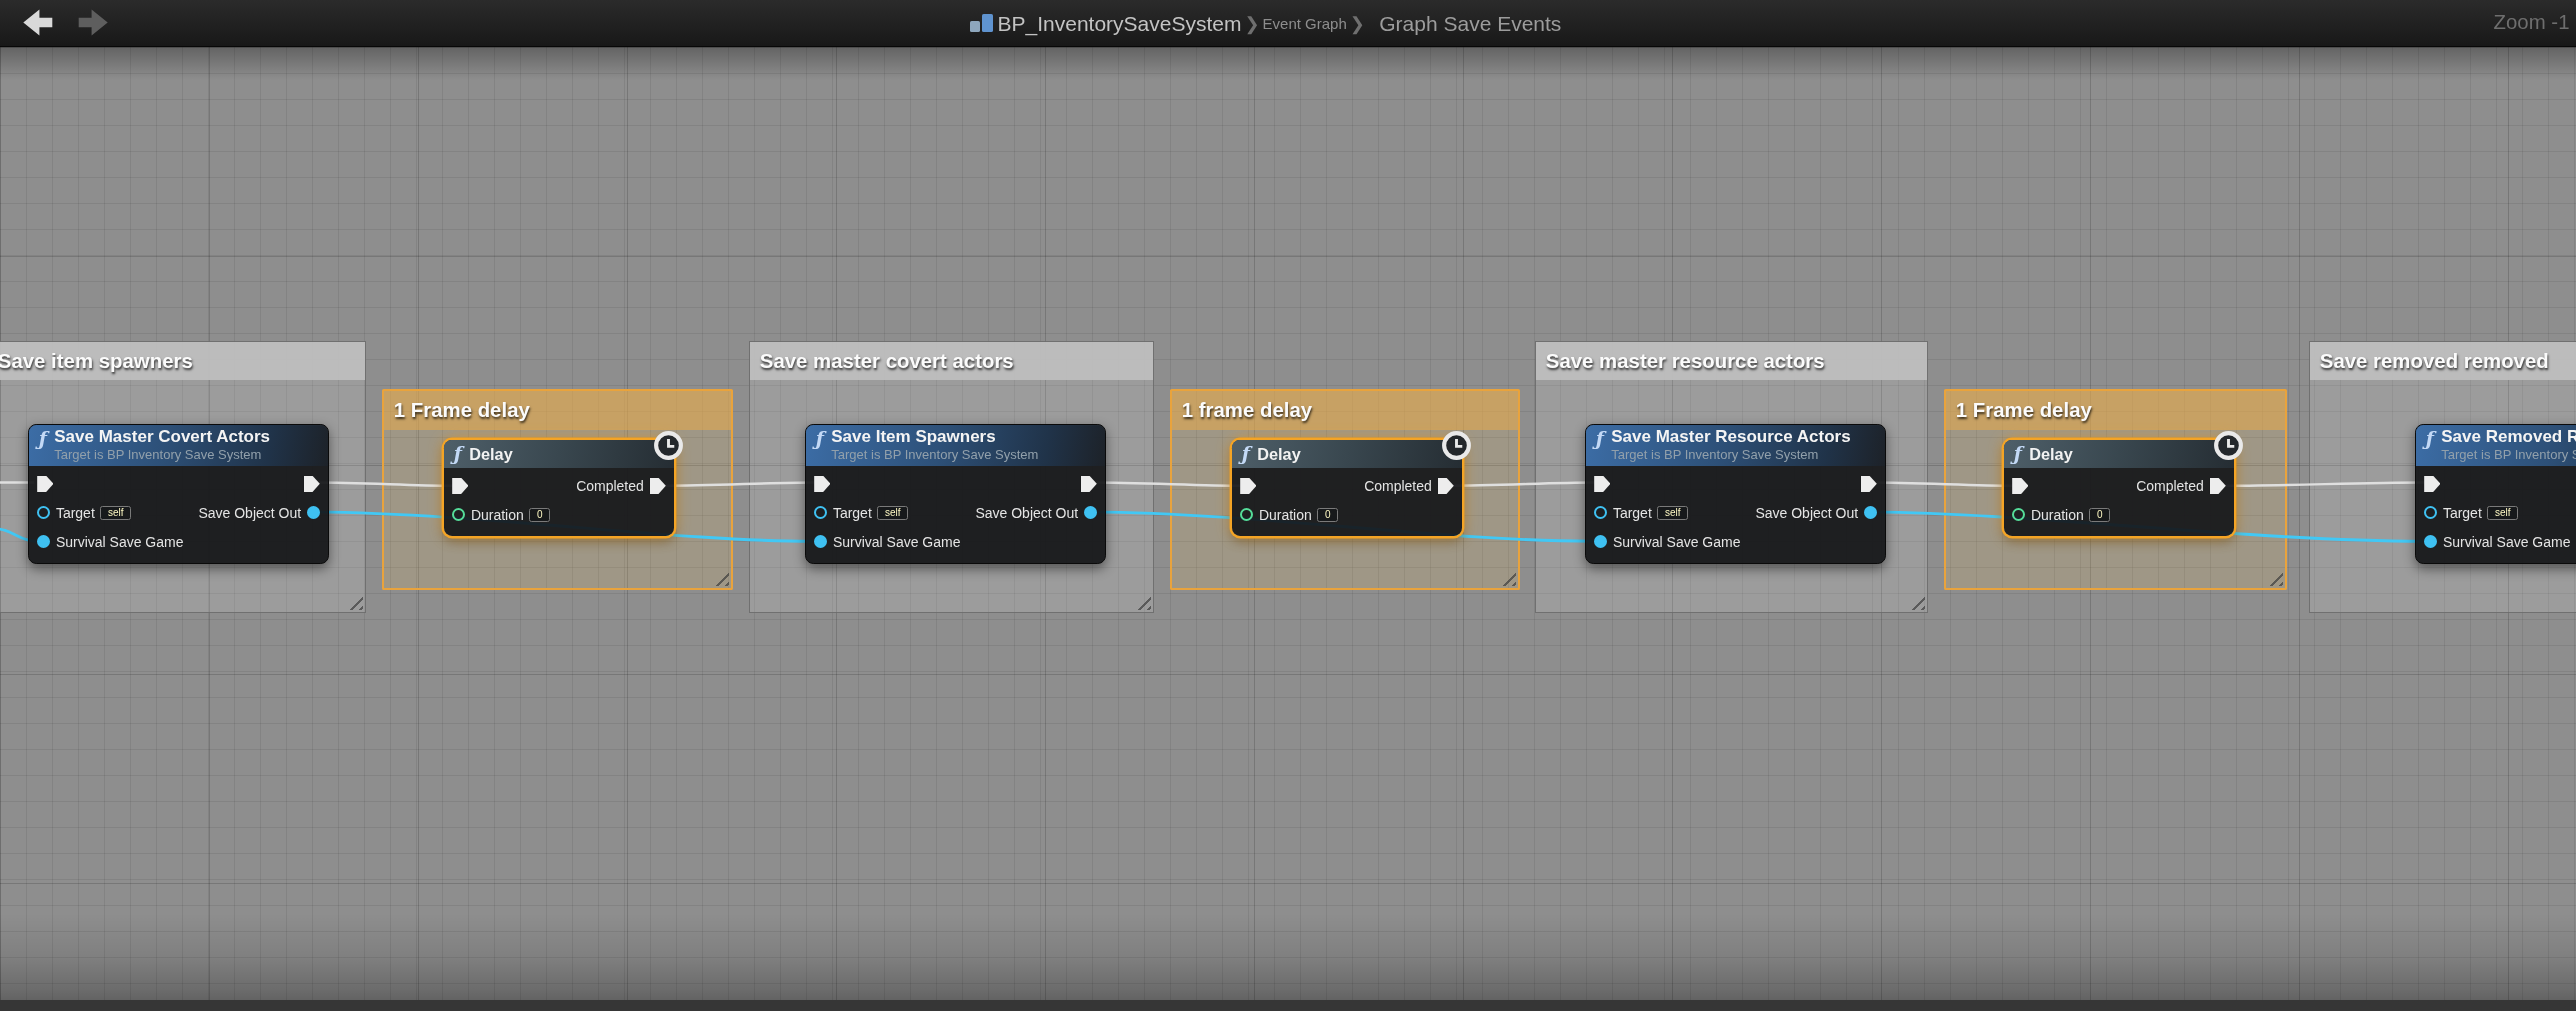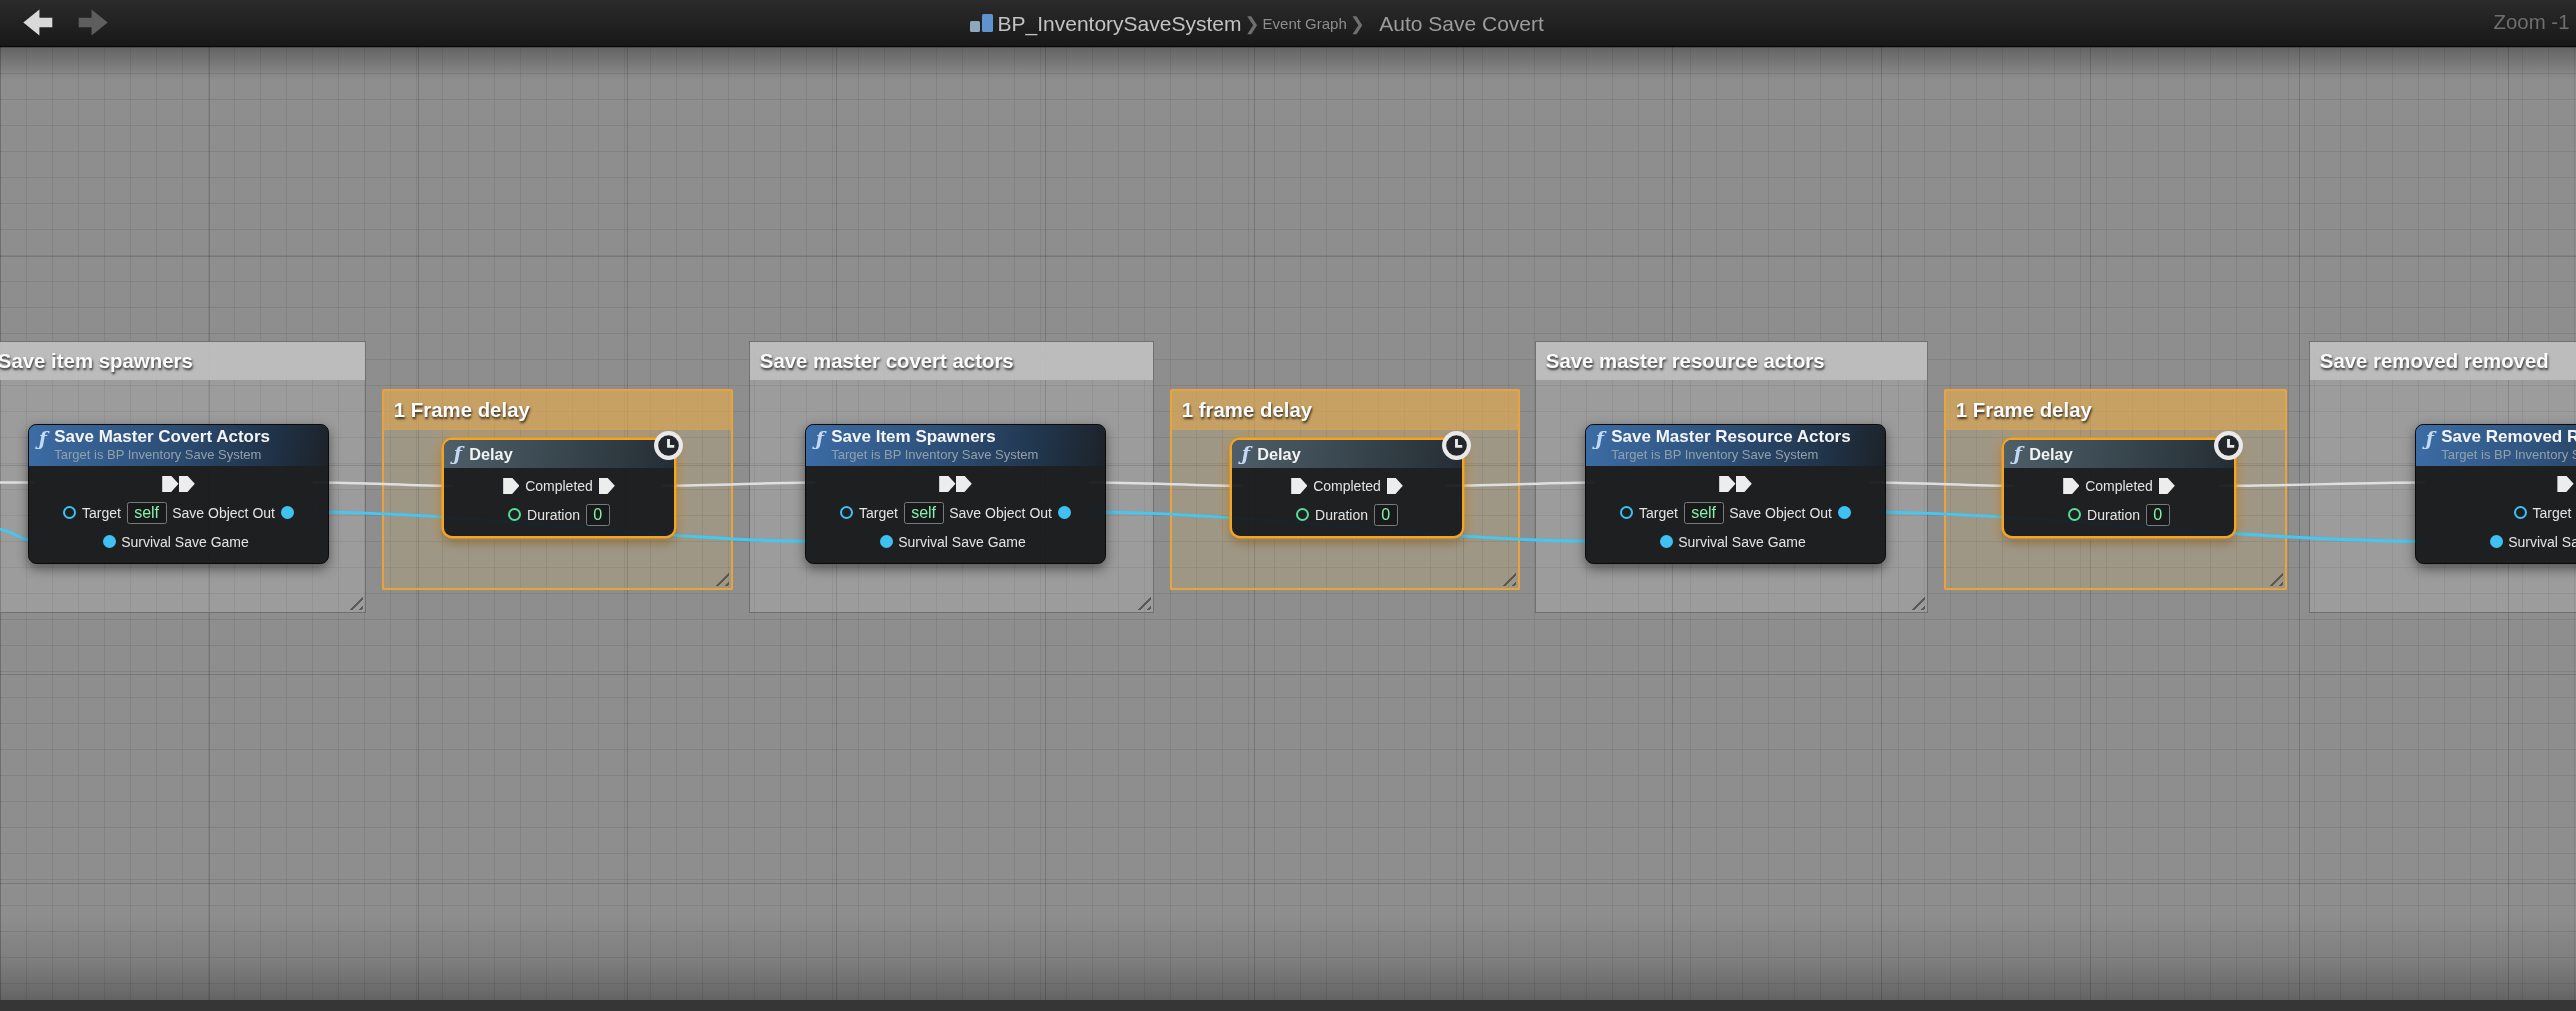--- a/index.html
+++ b/index.html
@@ -44,31 +44,31 @@
                  text-shadow:0.8px 1.6px 2.4px rgba(0,0,0,0.75); cursor:move; }
   .comment.gray { background:rgba(255,255,255,0.13); border:0.8px solid rgba(105,105,105,0.85); }
   .comment.gray .hd { background:rgba(190,190,190,0.93); }
   .comment.yellow { background:rgba(245,198,95,0.17); border:2.4px solid #e9a33c; border-radius:1.6px; }
   .comment.yellow .hd { background:rgba(231,170,72,0.55); height:39px; }
   .grip { position:absolute; right:1.6px; bottom:1.6px; width:19.6px; height:19.6px; cursor:nwse-resize;
           background:repeating-linear-gradient(135deg, transparent 0 4.1px, rgba(55,55,55,0.65) 4.1px 6.5px);
           clip-path:polygon(100% 0, 100% 100%, 0 100%); }
 
   
-  .row { height:29px; display:flex; align-items:center; justify-content:center; padding:0 8.2px; }
+  .row { height:29px; display:flex; align-items:center; justify-content:space-between; padding:0 8.2px; }
   .pgroup { display:flex; align-items:center; }
   .exec-pin { width:16.3px; height:16.3px; background:#ededed; flex:none; cursor:crosshair;
               clip-path:polygon(0 0, 55% 0, 100% 50%, 55% 100%, 0 100%);
               filter:drop-shadow(0 0.8px 0.8px rgba(0,0,0,0.5)); }
   .data-pin { width:13px; height:13px; border-radius:50%; border:2.4px solid #3fc1f2; flex:none; cursor:crosshair; }
   .data-pin.solid { background:#3fc1f2; }
   .data-pin.float { border-color:#55dd9a; }
   .pin-label { font-size:14px; color:#e4e4e4; margin:0 5.7px; white-space:nowrap; }
-  .value-box { background:#17191b; border:0.8px solid #7a7a7a; border-radius:2.4px; color:#86efac;
-               font-size:16px; padding:0.8px 6.5px; min-width:19.6px; text-align:center; cursor:text; }
+  .value-box { background:#17191b; border:0.8px solid #7a7a7a; border-radius:2.4px; color:#fef9c3;
+               font-size:10px; padding:0.8px 6.5px; min-width:19.6px; text-align:center; cursor:text; }
   .f-icon { font-family:"DejaVu Serif", serif; font-style:italic; font-weight:bold;
             color:#c3d9f6; font-size:19px; line-height:19.6px; margin-right:7.3px; flex:none; }
 
   
   .bpnode { position:absolute; width:301px; z-index:3; cursor:move;
             background:rgba(20,21,24,0.93); border-radius:8.2px; border:0.8px solid #0a0a0a;
             box-shadow:0 4.9px 11.4px rgba(0,0,0,0.45), inset 0 0.8px 0 rgba(255,255,255,0.07); }
   .bp-header { height:41px; border-radius:7.3px 7.3px 0 0; padding:2.4px 8.2px 0 9.8px; display:flex; align-items:flex-start;
                background:linear-gradient(100deg, #3c6da6 0%, #2d5078 45%, #203349 80%, rgba(28,36,46,0.55) 100%); }
   .bp-header .f-icon { margin-top:1.6px; }
@@ -103,21 +103,21 @@
   </div>
   <div class="crumbs">
     <span class="crumb-icon">
         <span class="sq1"></span>
         <span class="sq2"></span>
       </span>
     <span class="crumb-root">BP_InventorySaveSystem</span>
     <span class="crumb-sep">❯</span>
     <span class="crumb-mid">Event Graph</span>
     <span class="crumb-sep">❯</span>
-    <span class="crumb-leaf">Auto Save Covert</span>
+    <span class="crumb-leaf">Graph Save Events</span>
   </div>
   <span class="zoom-label">Zoom -1</span>
 </div>
 
 <div class="graph">
 
   <div class="comment gray" style="left:-13px; top:294px; width:379px; height:272px;">
     <div class="hd">
         <span>Save item spawners</span>
       </div>

